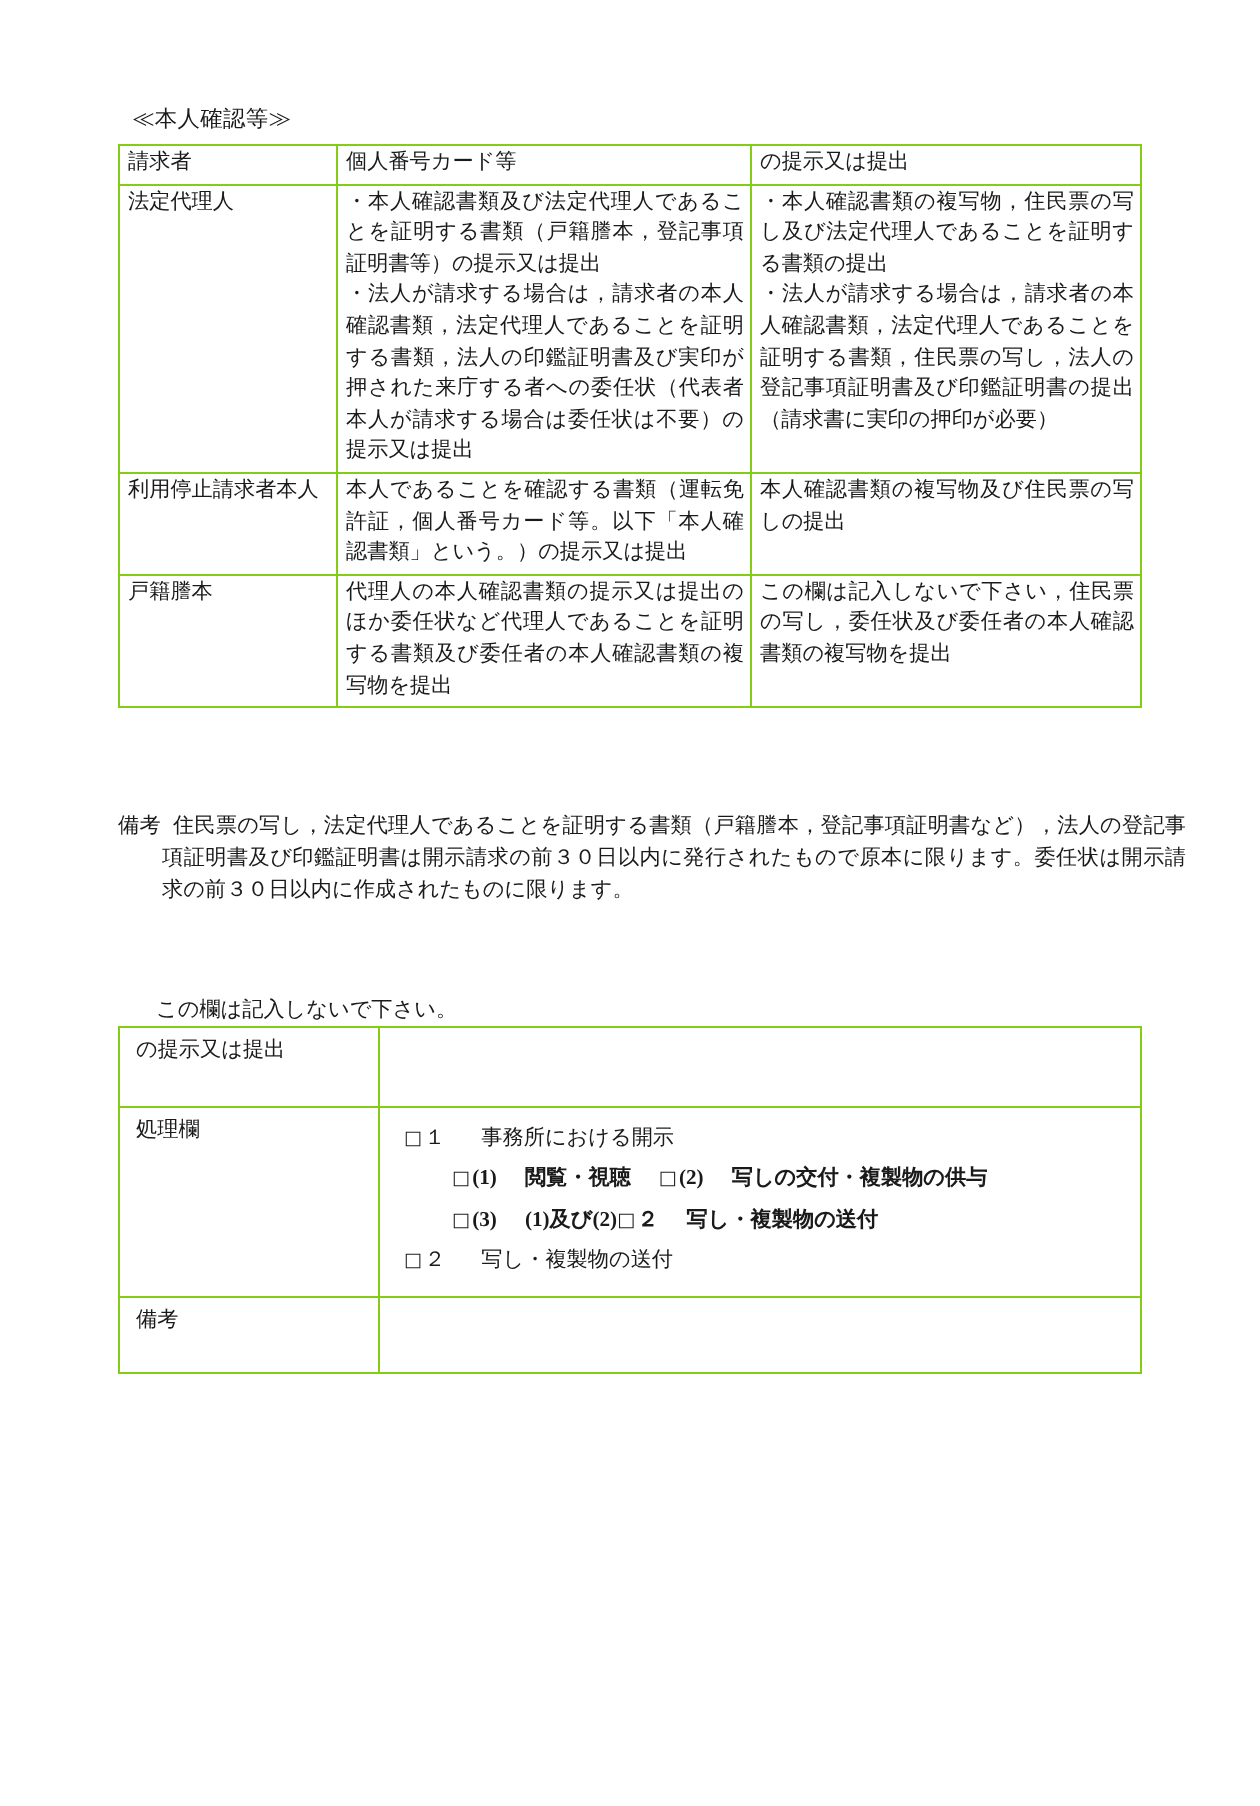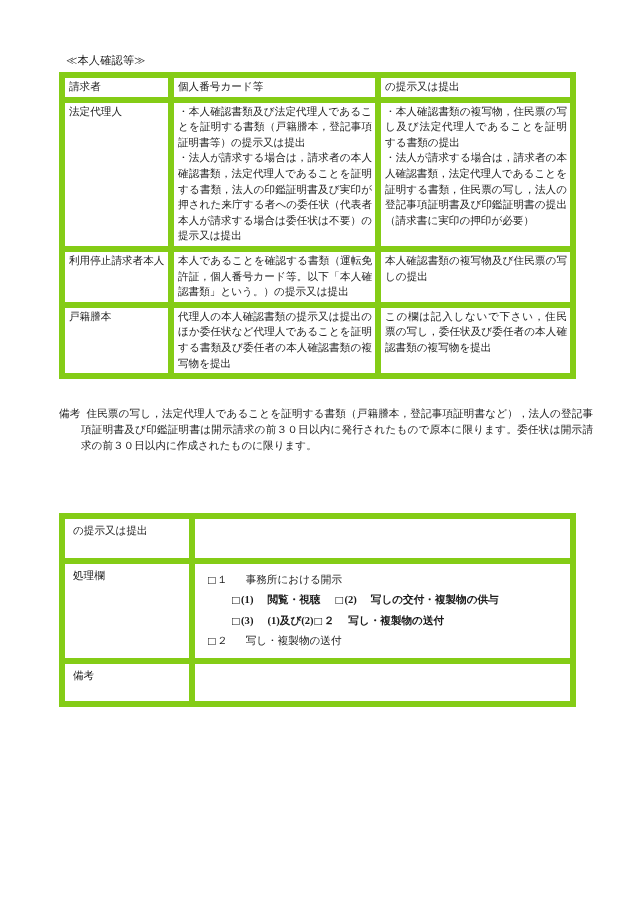--- a/index.html
+++ b/index.html
@@ -36,21 +36,21 @@
 
   
   table.grid {
     position: absolute;
     border-collapse: collapse;
     table-layout: fixed;
     font-size: 10.6px;
     line-height: 15.6px;
   }
   table.grid td {
-    border: 6px solid #84cc16;
+    border: 1px solid #84cc16;
     vertical-align: top;
     padding: 1px 3px 2px 4px;
     word-break: break-all;
     overflow-wrap: break-word;
   }
   
   td.just {
     text-align: justify;
     text-align-last: left;
     text-justify: inter-character;
@@ -183,20 +183,21 @@
         <td class="just">代理人の本人確認書類の提示又は提出のほか委任状など代理人であることを証明する書類及び委任者の本人確認書類の複写物を提出</td>
         <td class="just">この欄は記入しないで下さい，住民票の写し，委任状及び委任者の本人確認書類の複写物を提出</td>
       </tr>
     </tbody>
   </table>
 
   <div class="remarks">
     <span class="lead">備考</span><span>住民票の写し，法定代理人であることを証明する書類（戸籍謄本，登記事項証明書など），法人の登記事項証明書及び印鑑証明書は開示請求の前３０日以内に発行されたもので原本に限ります。委任状は開示請求の前３０日以内に作成されたものに限ります。</span>
   </div>
 
+  <div class="nofill-note">この欄は記入しないで下さい。</div>
 
   <table class="grid" id="tbl-office">
     <colgroup>
       <col class="c-label">
         <col class="c-value">
     </colgroup>
     <tbody>
       <tr>
         <td class="mid h-conf">の提示又は提出</td>
         <td class="h-conf"></td>

